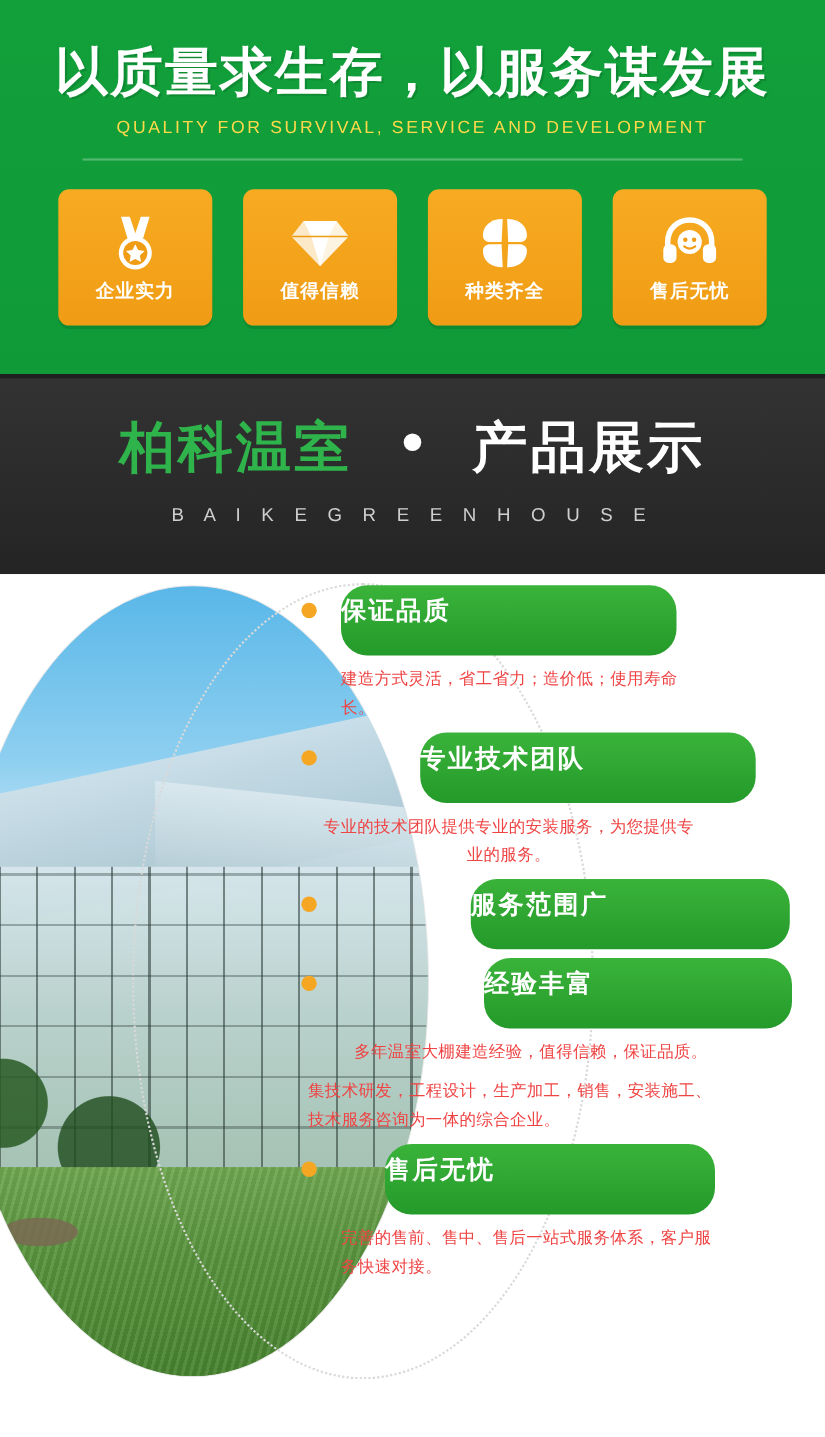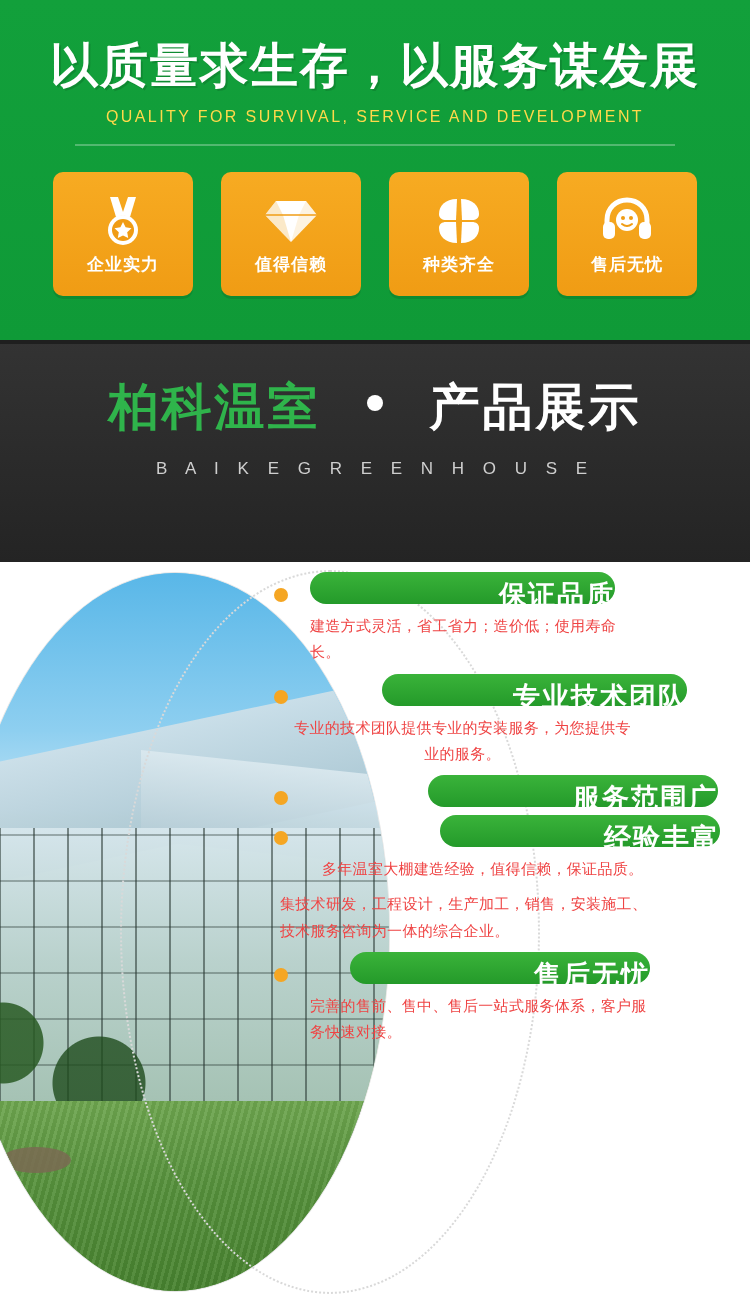--- a/index.html
+++ b/index.html
@@ -73,21 +73,21 @@
     font-size:17px;
     color:#ffffff;
     font-weight:bold;
     letter-spacing:1px;
   }
 
   
   .dark {
     position:relative;
     width:750px;
-    height:222px;
+    height:182px;
     background:#2b2b2b;
     background:linear-gradient(180deg,#333333 0%,#242424 100%);
     overflow:hidden;
   }
   .dark:before {
     content:"";
     position:absolute;
     left:0; right:0; top:0;
     height:4px;
     background:#1f1f1f;
@@ -253,29 +253,29 @@
 
   .items {
     position:absolute;
     left:300px;
     top:10px;
     width:450px;
   }
   .item { position:relative; margin-bottom:8px; }
   .pill {
     display:block;
-    height:32px;
+    height:64px;
     line-height:46px;
     border-radius:24px;
     background:#2fa832;
     background:linear-gradient(180deg,#3ab33a 0%,#249a2a 100%);
     color:#ffffff;
-    font-size:27px;
+    font-size:23px;
     font-weight:bold;
-    text-align:right;
+    text-align:left;
     letter-spacing:2px;
   }
   .desc {
     margin:9px 0 0 0;
     font-size:15px;
     line-height:1.75;
     color:#ef4444;
     letter-spacing:0.3px;
   }
   .dot-marker {

